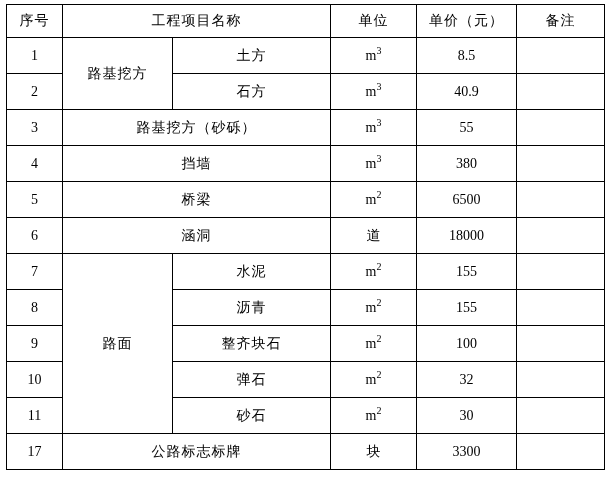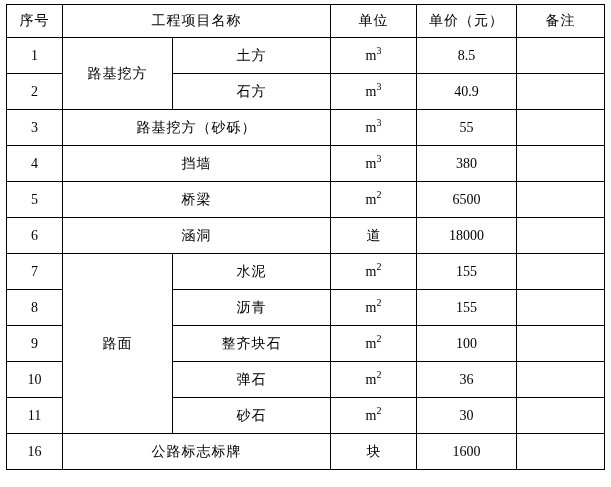--- a/index.html
+++ b/index.html
@@ -165,35 +165,35 @@
         <td class="cn">整齐块石</td>
         <td class="unit"><span>m</span><sup>2</sup></td>
         <td class="num">100</td>
         <td></td>
       </tr>
 
       <tr>
         <td class="num">10</td>
         <td class="cn">弹石</td>
         <td class="unit"><span>m</span><sup>2</sup></td>
-        <td class="num">36</td>
+        <td class="num">32</td>
         <td></td>
       </tr>
 
       <tr>
         <td class="num">11</td>
         <td class="cn">砂石</td>
         <td class="unit"><span>m</span><sup>2</sup></td>
         <td class="num">30</td>
         <td></td>
       </tr>
 
       <tr>
-        <td class="num">16</td>
+        <td class="num">17</td>
         <td class="merged-name" colspan="2">公路标志标牌</td>
         <td class="unit"><span>块</span><sup></sup></td>
-        <td class="num">1600</td>
+        <td class="num">3300</td>
         <td></td>
       </tr>
 
     </tbody>
   </table>
 </div>
 
 </body></html>

